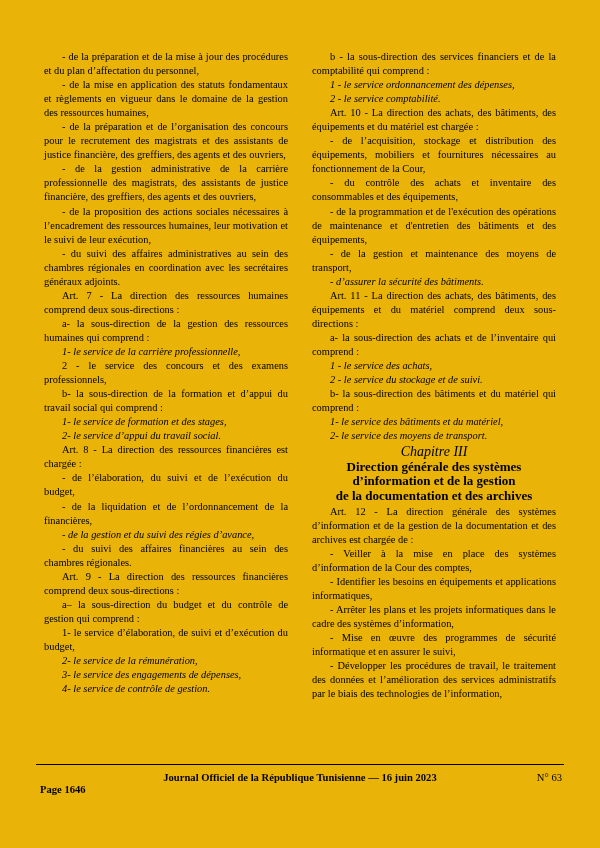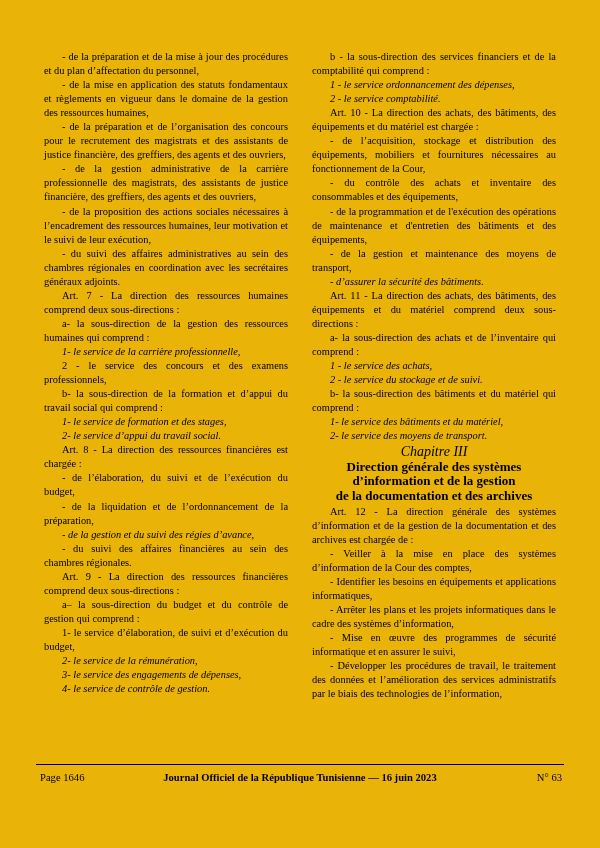--- a/index.html
+++ b/index.html
@@ -91,22 +91,22 @@
   }
   .footer-row {
     position: relative;
     margin-top: 5px;
     height: 16px;
     font-size: 10.6px;
     line-height: 16px;
   }
   .footer-left {
     position: absolute;
-    left: 4px; top: 0;
-    font-weight: normal;
+    left: 4px; top: 12px;
+    font-weight: bold;
     white-space: nowrap;
   }
   .footer-center {
     position: absolute;
     left: 0; right: 0; top: 0;
     text-align: center;
     white-space: nowrap;
   }
   .footer-center .jo-name {
     font-weight: bold;
@@ -141,21 +141,21 @@
       <p class="para">- du suivi des affaires administratives au sein des chambres régionales en coordination avec les secrétaires généraux adjoints.</p>
       <p class="para">Art. 7 - La direction des ressources humaines comprend deux sous-directions :</p>
       <p class="para">a-    la sous-direction de la gestion des ressources humaines qui comprend :</p>
       <p class="para nojust">1- le service de la carrière professionnelle,</p>
       <p class="para">2 - le service des concours et des examens professionnels,</p>
       <p class="para">b- la sous-direction de la formation et d’appui du travail social qui comprend :</p>
       <p class="para nojust">1- le service de formation et des stages,</p>
       <p class="para nojust">2- le service d’appui du travail social.</p>
       <p class="para">Art. 8 - La direction des ressources financières est chargée :</p>
       <p class="para">- de l’élaboration, du suivi et de l’exécution du budget,</p>
-      <p class="para">- de la liquidation et de l’ordonnancement de la préparation,</p>
+      <p class="para">- de la liquidation et de l’ordonnancement de la financières,</p>
       <p class="para nojust">- de la gestion et du suivi des régies d’avance,</p>
       <p class="para">- du suivi des affaires financières au sein des chambres régionales.</p>
       <p class="para">Art. 9 - La direction des ressources financières comprend deux sous-directions :</p>
       <p class="para">a– la sous-direction du budget et du contrôle de gestion qui comprend :</p>
       <p class="para">1- le service d’élaboration, de suivi et d’exécution du budget,</p>
       <p class="para nojust">2- le service de la rémunération,</p>
       <p class="para nojust">3- le service des engagements de dépenses,</p>
       <p class="para nojust">4- le service de contrôle de gestion.</p>
     </div>
 

